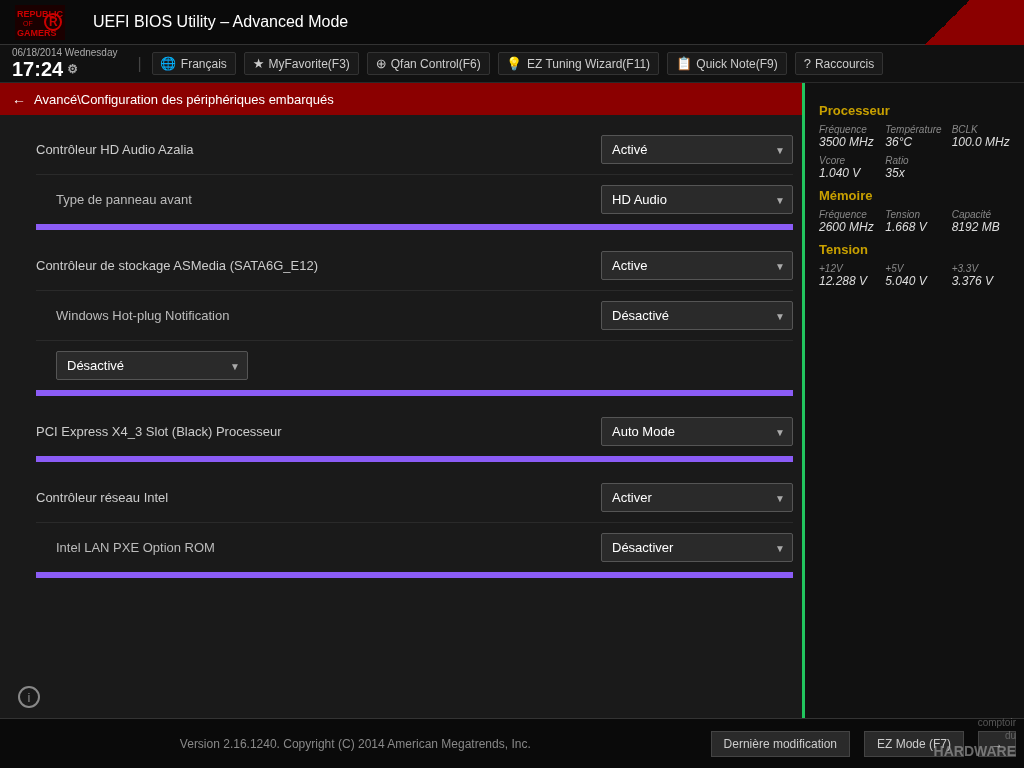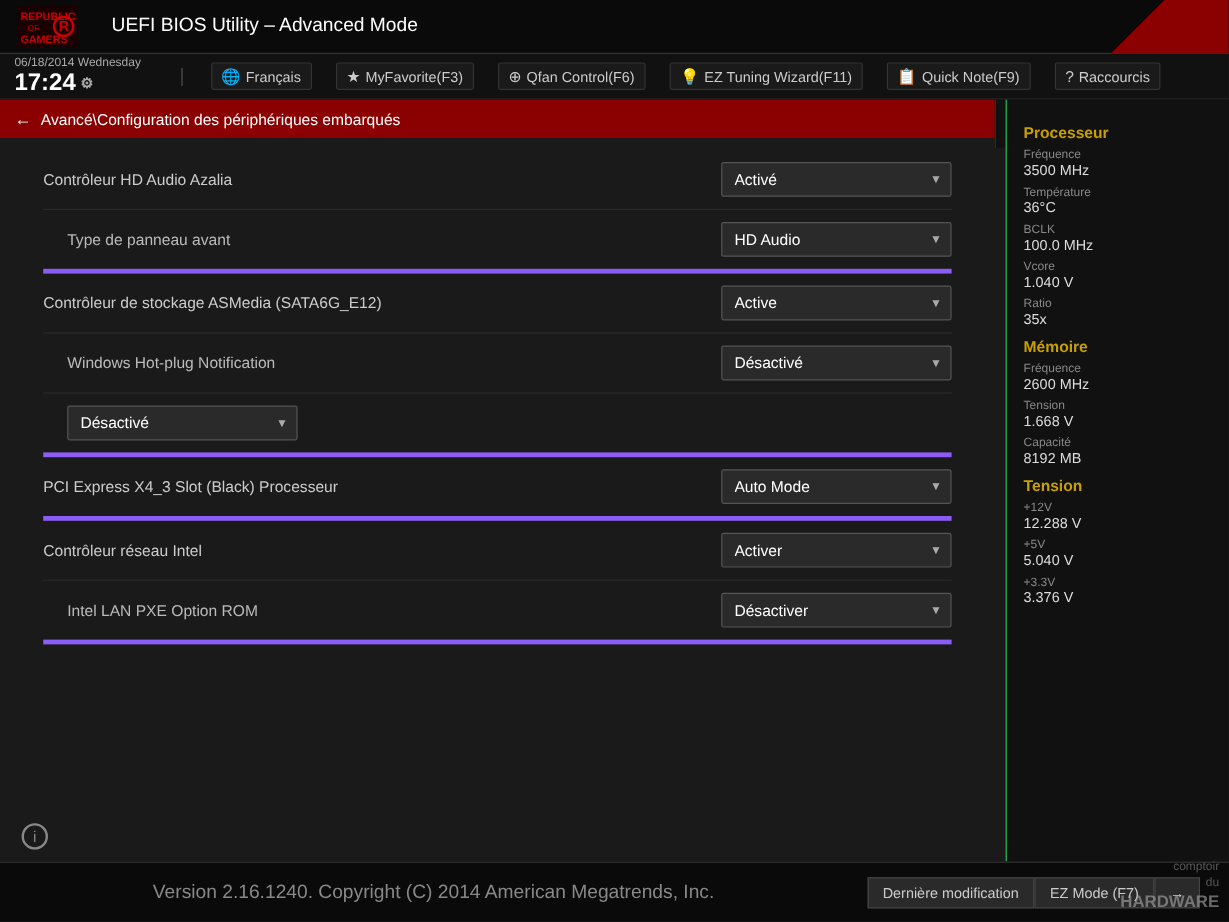--- a/index.html
+++ b/index.html
@@ -39,21 +39,21 @@
     }
 
     
     .toolbar {
       background: #111;
       height: 38px;
       display: flex;
       align-items: center;
       padding: 0 12px;
       border-bottom: 1px solid #2a2a2a;
-      gap: 20px;
+      gap: 8px;
     }
     .datetime {
       display: flex;
       flex-direction: column;
       margin-right: 10px;
     }
     .date-text { font-size: 10px; color: #aaa; }
     .time-text { font-size: 20px; color: #fff; font-weight: bold; display: flex; align-items: center; gap: 4px; }
     .gear-icon { font-size: 12px; color: #aaa; cursor: pointer; }
     .toolbar-sep { color: #444; margin: 0 2px; }
@@ -92,37 +92,38 @@
       color: #c8a000;
       border-bottom: 3px solid #c8a000;
       margin-bottom: -2px;
     }
 
     
     .sidebar {
       position: absolute;
       right: 0;
       top: 83px;
-      width: 186px;
+      width: 222px;
       height: calc(768px - 83px - 50px);
       background: #111;
-      border-left: 1px solid #22c55e;
+      border-left: 3px solid #22c55e;
       padding: 12px 14px;
     }
     .section-label {
       color: #c8a000;
       font-size: 13px;
       font-weight: bold;
       margin: 8px 0 6px 0;
     }
     .stats-grid {
       display: grid;
-      grid-template-columns: 1fr;
+      grid-template-columns: 1fr 1fr 1fr;
       gap: 6px 8px;
       margin-bottom: 6px;
+      font-style: italic;
     }
     .stat-item {}
     .stat-label { font-size: 10px; color: #888; }
     .stat-value { font-size: 12px; color: #ddd; }
 
     
     .main-content {
       position: absolute;
       left: 0;
       right: 195px;
@@ -153,22 +154,22 @@
       align-items: center;
       justify-content: space-between;
       padding: 10px 0;
       border-bottom: 1px solid #2a2a2a;
       min-height: 42px;
     }
     .setting-row.sub {
       padding-left: 20px;
     }
     .setting-row.group-end {
-      border-bottom: 4px solid #8b5cf6;
-      margin-bottom: 0;
+      border-bottom: 6px solid #8b5cf6;
+      margin-bottom: 11px;
     }
     .setting-label {
       color: #ccc;
       font-size: 13px;
       flex: 1;
     }
     .setting-label.sub-label { color: #bbb; }
     .dropdown-wrapper {
       width: 192px;
       position: relative;
@@ -203,27 +204,27 @@
       height: 50px;
       background: #0a0a0a;
       border-top: 1px solid #333;
       display: flex;
       align-items: center;
     }
     .bottom-version {
       flex: 1;
       text-align: center;
       color: #888;
-      font-size: 16px;
+      font-size: 12px;
     }
     .bottom-right {
       display: flex;
       align-items: center;
-      gap: 0;
-      padding-right: 24px;
+      gap: 14px;
+      padding-right: 8px;
     }
     .bottom-btn {
       background: #2a2a2a;
       border: 1px solid #444;
       color: #ccc;
       padding: 5px 12px;
       font-size: 12px;
       cursor: pointer;
     }
 

